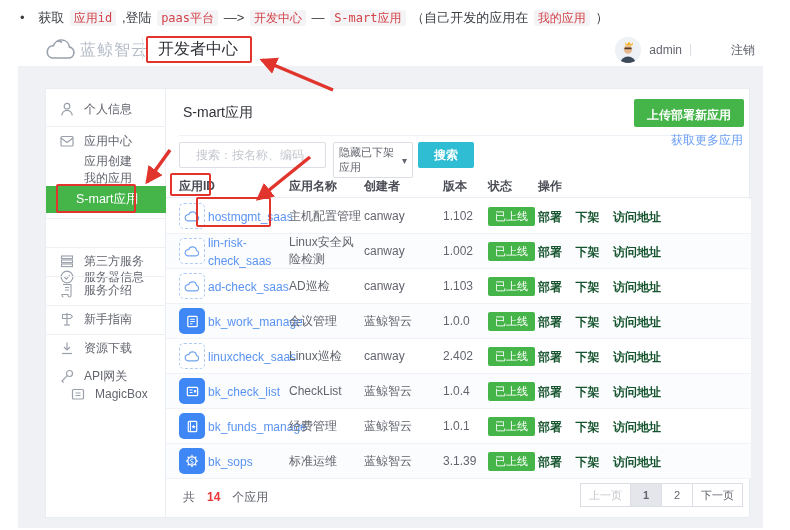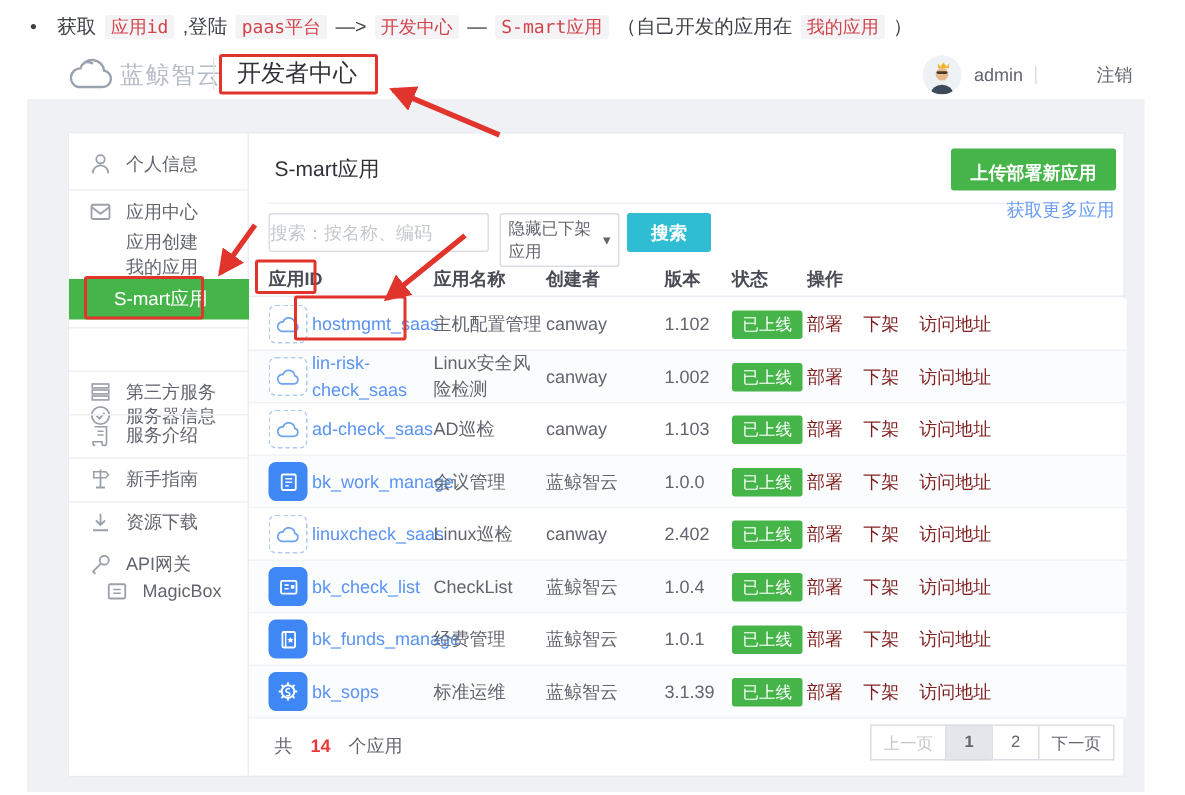--- a/index.html
+++ b/index.html
@@ -36,21 +36,21 @@
   .side-item.active { background:#45b549; color:#fff; padding-left:30px; font-size:12.5px; }
   .side-div { position:absolute; left:0; width:120px; height:1px; background:#eef0f4; }
 
   
   .main { position:absolute; left:120px; top:0; width:585px; height:100%; }
   .panel-title { position:absolute; left:17px; top:15px; font-size:14px; color:#313238; }
   .title-rule { position:absolute; left:13px; top:46px; width:560px; height:1px; background:#eef1f5; }
   .upload-btn { position:absolute; right:7px; top:10px; height:28px; padding:8px 13px; background:#45b549; border:none;
                 color:#fff; font-size:12px; font-weight:bold; border-radius:2px; cursor:pointer; }
   .search-input { position:absolute; left:13px; top:53px; width:147px; height:26px; border:1px solid #dcdee5; border-radius:2px;
-                  font-size:12px; padding:0 0; color:#63656e; }
+                  font-size:12px; padding:0 16px; color:#63656e; }
   .search-input::placeholder { color:#c4c8ce; }
   .filter-select { position:absolute; left:167px; top:53px; width:80px; height:36px; border:1px solid #dcdee5; border-radius:2px;
                    background:#fff; font-size:11px; color:#63656e; display:flex; align-items:center; justify-content:space-between;
                    padding:0 5px; cursor:pointer; }
   .caret::after { content:"▾"; font-size:10px; color:#63656e; }
   .search-btn { position:absolute; left:252px; top:53px; width:56px; height:26px; background:#2ebdd2; border:none; color:#fff;
                 font-size:12px; font-weight:bold; border-radius:2px; cursor:pointer; }
   .more-link { position:absolute; right:8px; top:43px; font-size:12px; color:#699df4; text-decoration:none; }
 
   
@@ -59,21 +59,21 @@
   .thead .h-id { width:110px; }
   .h-name { width:75px; } .h-creator { width:79px; } .h-version { width:45px; } .h-status { width:50px; } .h-ops { flex:1; }
   .tbody { position:absolute; left:0; top:110px; width:585px; }
   .trow { display:flex; align-items:center; height:35px; padding-left:13px; border-bottom:1px solid #f0f2f6; background:#fff; }
   .trow:nth-child(even) { background:#fbfcfd; }
   .c-icon { width:29px; } .c-id { width:81px; } .c-name { width:75px; } .c-creator { width:79px; }
   .c-version { width:45px; } .c-status { width:50px; } .c-ops { flex:1; }
   .c-id a, .id-link { font-size:12px; color:#5a93f2; text-decoration:none; }
   .c-name, .c-creator, .c-version { font-size:12px; color:#63656e; }
   .badge { display:inline-block; background:#45b549; color:#fff; font-size:11px; padding:2px 7px; border-radius:2px; }
-  .c-ops a { font-size:12px; color:#7f1d1d; text-decoration:none; margin-right:9px; }
+  .c-ops a { font-size:12px; color:#14532d; text-decoration:none; margin-right:9px;font-weight:bold; }
   .appicon { width:26px; height:26px; border-radius:5px; display:flex; align-items:center; justify-content:center; }
   .appicon.saas { border:1px dashed #aecbf2; background:#fff; }
   .appicon.solid { background:#3f87f5; }
 
   
   .count-line { position:absolute; left:17px; top:400px; font-size:12px; color:#63656e; }
   .count-line .num { color:#ea3636; font-weight:bold; margin:0 12px; }
   .pager { position:absolute; right:8px; top:394px; display:flex; }
   .pg { min-width:32px; height:24px; border:1px solid #dcdee5; background:#fff; display:flex; align-items:center;
         justify-content:center; font-size:11px; color:#63656e; margin-left:-1px; padding:0 8px; cursor:pointer; }

